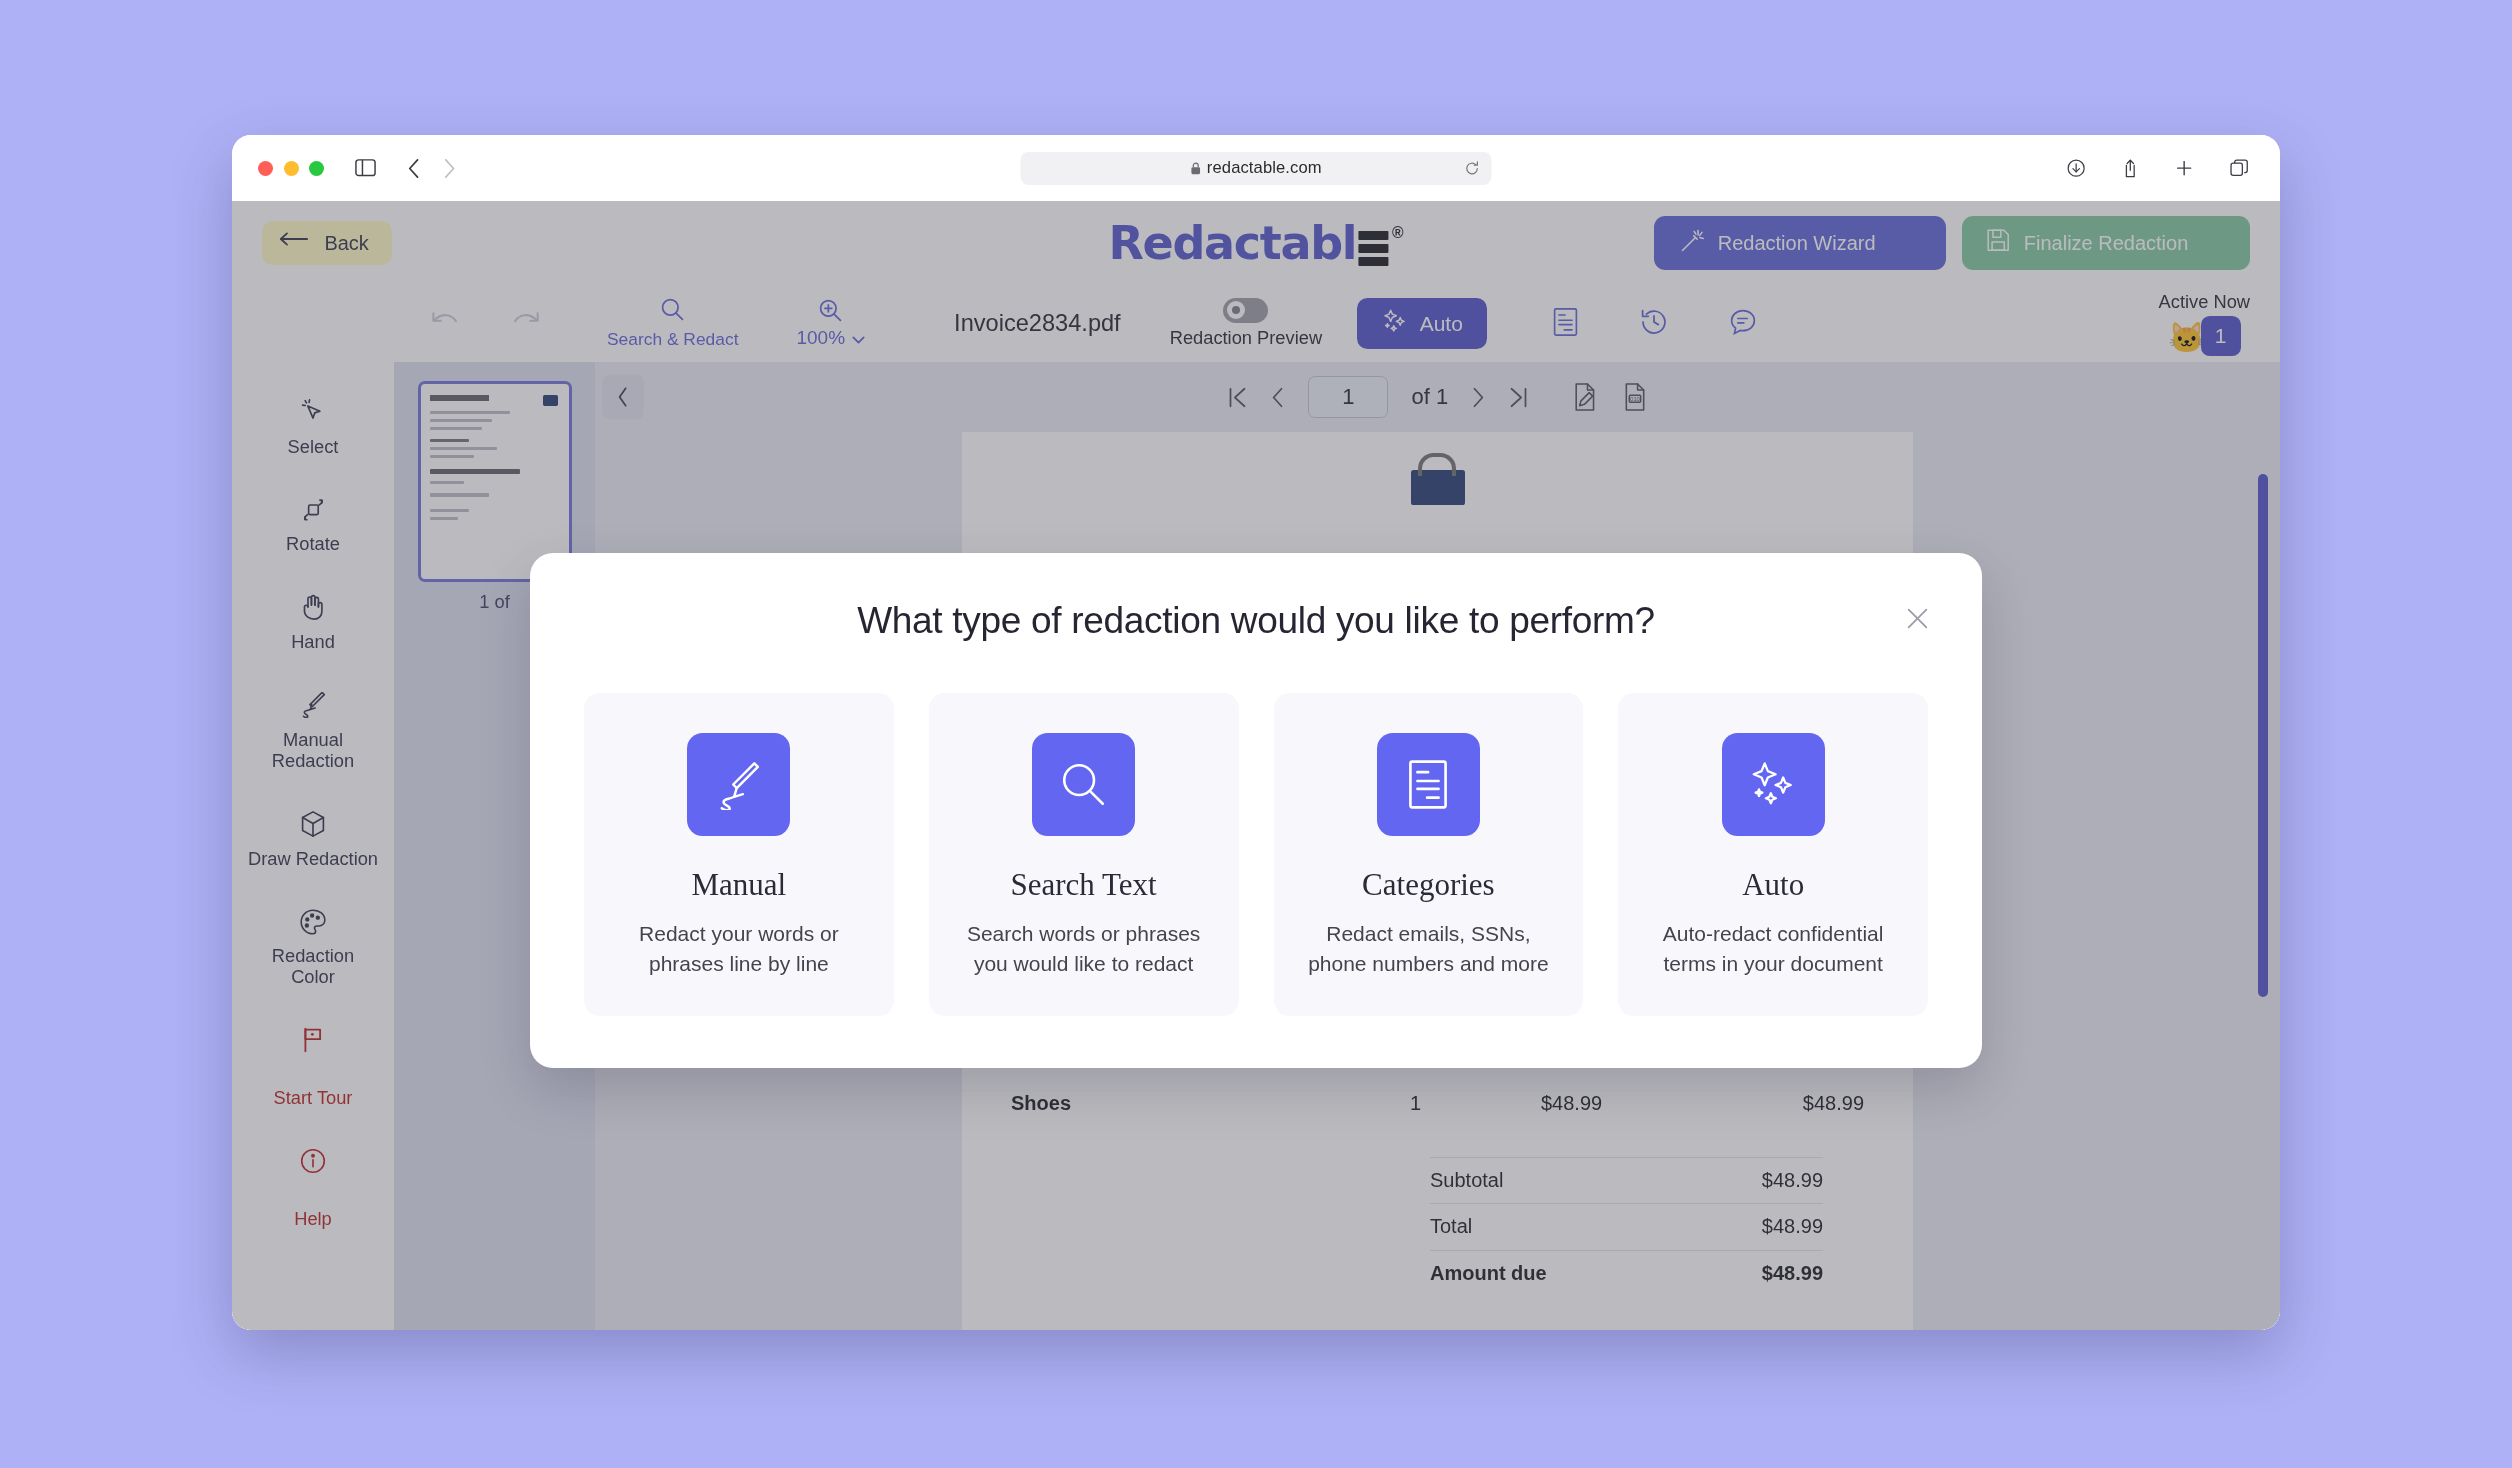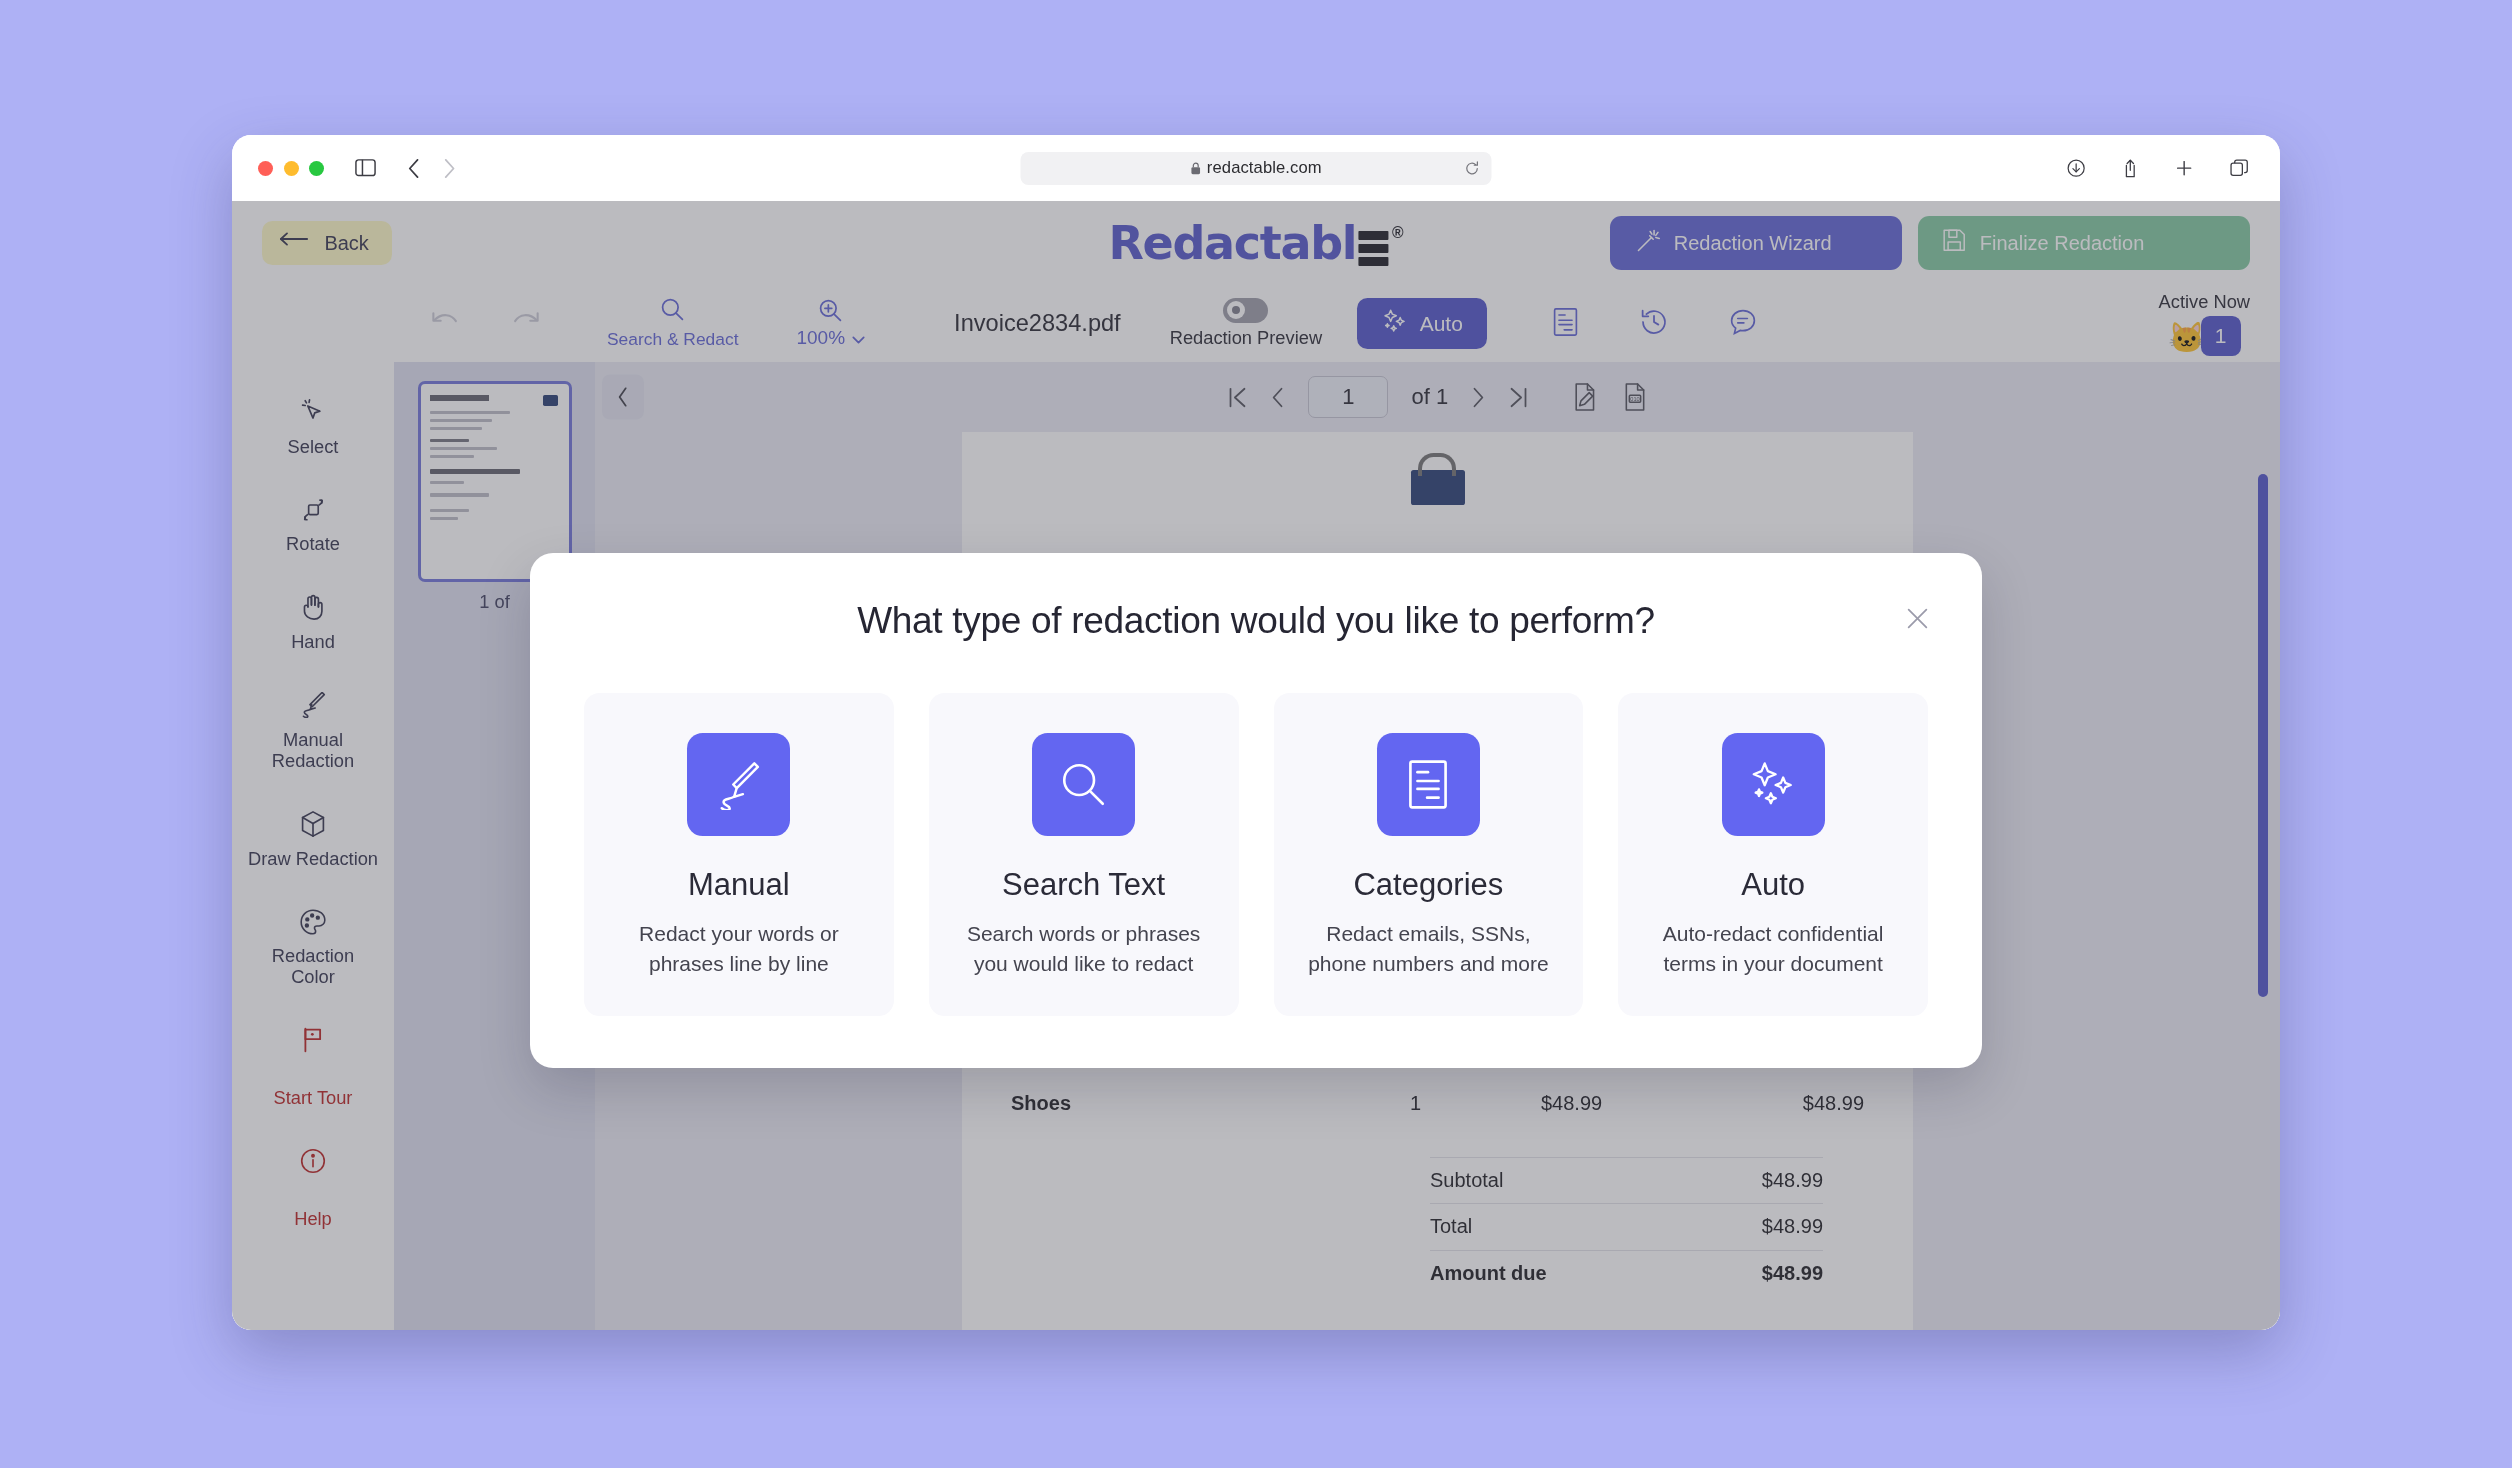--- a/index.html
+++ b/index.html
@@ -184,21 +184,21 @@
     gap: 13px;
     height: 54px;
     padding: 0 24.4px;
     border-radius: 11.3px;
     font-size: 20px;
     color: #ffffff;
     border: none;
     font-family: "Liberation Sans", sans-serif;
   }
   .btn-wizard { background: #5b5fd4; width: 292px; }
-  .btn-finalize { background: #7ec79d; width: 332px; }
+  .btn-finalize { background: #7ec79d; width: 288px; }
 
   
   .toolbar {
     height: 77px;
     flex: 0 0 77px;
     background: #ffffff;
     display: flex;
     align-items: center;
     padding: 0 30px 0 0;
     position: relative;
@@ -552,20 +552,21 @@
     border-radius: 15.7px;
     display: flex;
     align-items: center;
     justify-content: center;
     color: #ffffff;
   }
   .card-title {
     margin-top: 31px;
     font-size: 31px;
     color: #2b2b38;
+    font-family: Liberation Serif, serif;
   }
   .card-desc {
     margin-top: 15.7px;
     font-size: 21px;
     line-height: 1.42;
     color: #44444f;
     max-width: 288px;
   }
 </style>
 </head>

